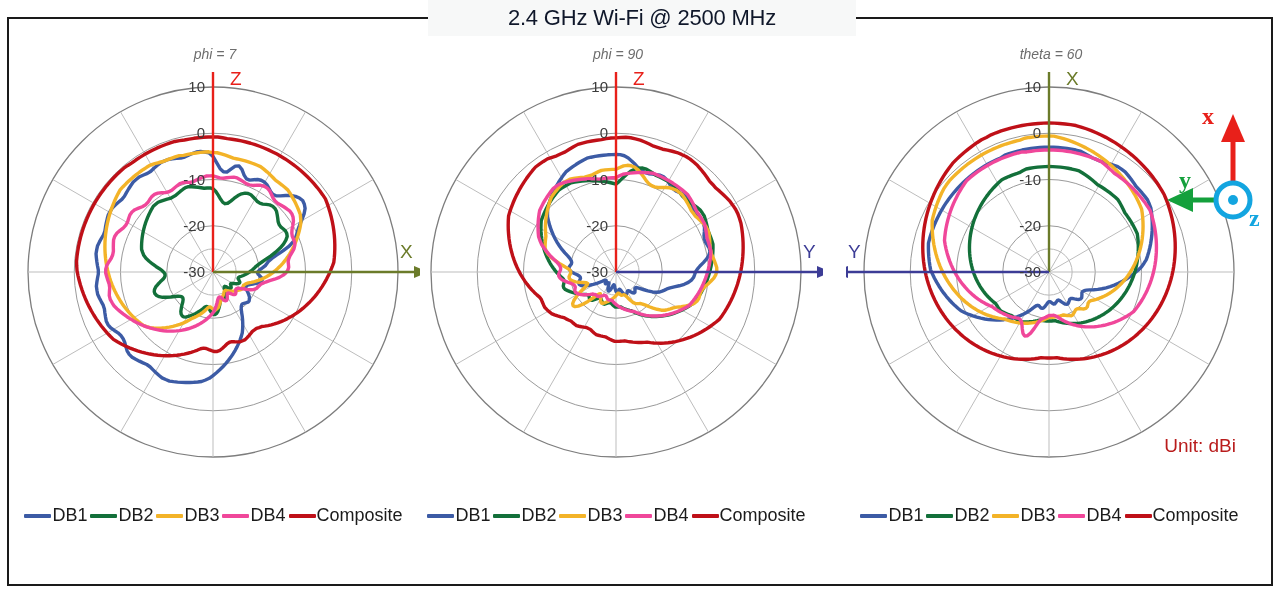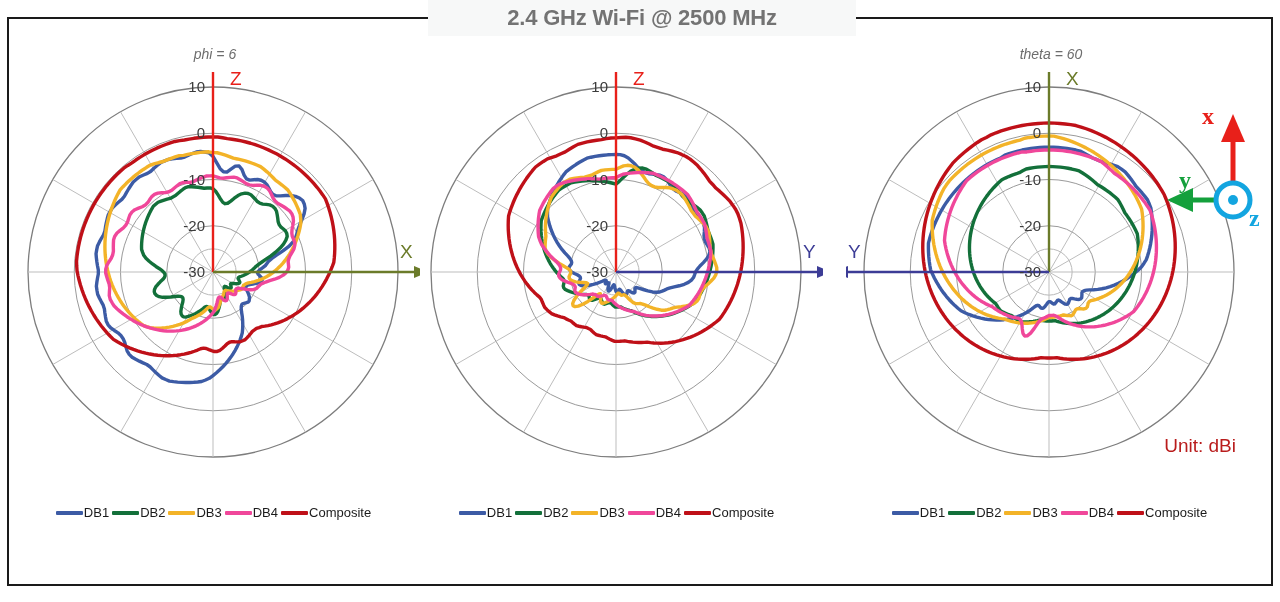--- a/index.html
+++ b/index.html
@@ -30,22 +30,22 @@
     left: 428px; top: 0px;
     width: 428px; height: 36px;
     background: #f7f8f8;
     display: flex;
     align-items: center;
     justify-content: center;
     z-index: 5;
   }
   .title-text {
     font-size: 22px;
-    font-weight: bold;
-    color: #737373;
+    font-weight: normal;
+    color: #0f172a;
     letter-spacing: -0.2px;
     white-space: nowrap;
   }
   .panel {
     position: absolute;
     top: 24px;
     width: 410px;
     height: 520px;
   }
   #panel-0 { left: 10px; }
@@ -80,21 +80,21 @@
     align-items: center;
     white-space: nowrap;
   }
   .legend-swatch {
     width: 27px;
     height: 4px;
     border-radius: 1px;
     margin-right: 1px;
   }
   .legend-label {
-    font-size: 13px;
+    font-size: 18px;
     color: #1b1b1b;
     margin-right: 3px;
   }
   .unit-label {
     position: absolute;
     right: 44px;
     top: 435px;
     font-size: 19px;
     color: #b91c1c;
     z-index: 4;
@@ -115,21 +115,21 @@
 
 <div id="root">
 
   <div class="frame"></div>
 
   <div class="title-banner">
     <div class="title-text">2.4 GHz Wi-Fi @ 2500 MHz</div>
   </div>
 
   <div class="panel" id="panel-0">
-    <div class="panel-subtitle">phi = 6</div>
+    <div class="panel-subtitle">phi = 7</div>
     <svg class="plot-svg" id="svg-0" width="410" height="420">
         <circle cx="203" cy="200" r="185" fill="none" stroke="#7d7d7d" stroke-width="1.3"></circle>
         <circle cx="203" cy="200" r="138.75" fill="none" stroke="#9a9a9a" stroke-width="1"></circle>
         <circle cx="203" cy="200" r="92.5" fill="none" stroke="#9a9a9a" stroke-width="1"></circle>
         <circle cx="203" cy="200" r="46.25" fill="none" stroke="#9a9a9a" stroke-width="1"></circle>
         <circle cx="203" cy="200" r="23.125" fill="none" stroke="#b9b9b9" stroke-width="1"></circle>
         <line x1="203" y1="200" x2="203" y2="15" stroke="#bdbdbd" stroke-width="1"></line>
         <line x1="203" y1="200" x2="295.5" y2="39.785300299878855" stroke="#bdbdbd" stroke-width="1"></line>
         <line x1="203" y1="200" x2="363.2146997001212" y2="107.50000000000001" stroke="#bdbdbd" stroke-width="1"></line>
         <line x1="203" y1="200" x2="388" y2="200" stroke="#bdbdbd" stroke-width="1"></line>
@@ -176,20 +176,21 @@
           <span class="legend-label">DB4</span>
         </div>
         <div class="legend-item">
           <span class="legend-swatch" style="background: rgb(191, 16, 24);"></span>
           <span class="legend-label">Composite</span>
         </div>
       </div>
   </div>
 
   <div class="panel" id="panel-1">
+    <div class="panel-subtitle">phi = 90</div>
     <svg class="plot-svg" id="svg-1" width="410" height="420">
         <circle cx="203" cy="200" r="185" fill="none" stroke="#7d7d7d" stroke-width="1.3"></circle>
         <circle cx="203" cy="200" r="138.75" fill="none" stroke="#9a9a9a" stroke-width="1"></circle>
         <circle cx="203" cy="200" r="92.5" fill="none" stroke="#9a9a9a" stroke-width="1"></circle>
         <circle cx="203" cy="200" r="46.25" fill="none" stroke="#9a9a9a" stroke-width="1"></circle>
         <circle cx="203" cy="200" r="23.125" fill="none" stroke="#b9b9b9" stroke-width="1"></circle>
         <line x1="203" y1="200" x2="203" y2="15" stroke="#bdbdbd" stroke-width="1"></line>
         <line x1="203" y1="200" x2="295.5" y2="39.785300299878855" stroke="#bdbdbd" stroke-width="1"></line>
         <line x1="203" y1="200" x2="363.2146997001212" y2="107.50000000000001" stroke="#bdbdbd" stroke-width="1"></line>
         <line x1="203" y1="200" x2="388" y2="200" stroke="#bdbdbd" stroke-width="1"></line>

